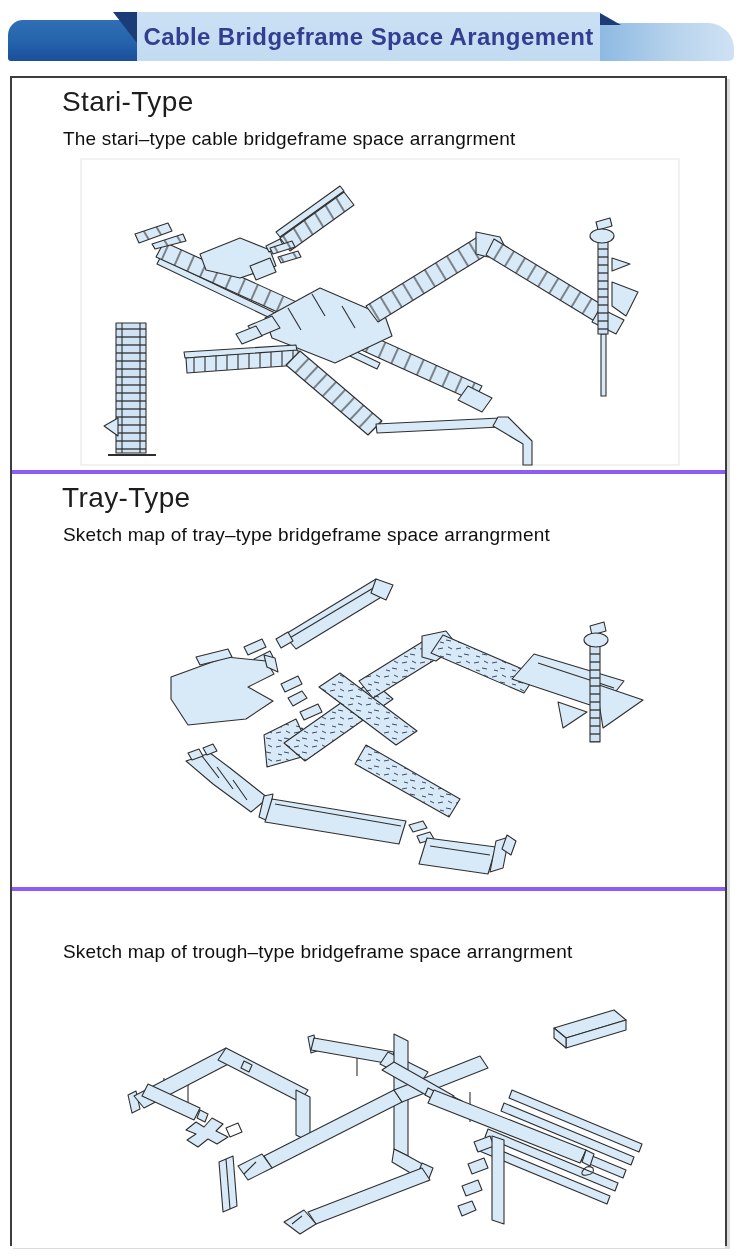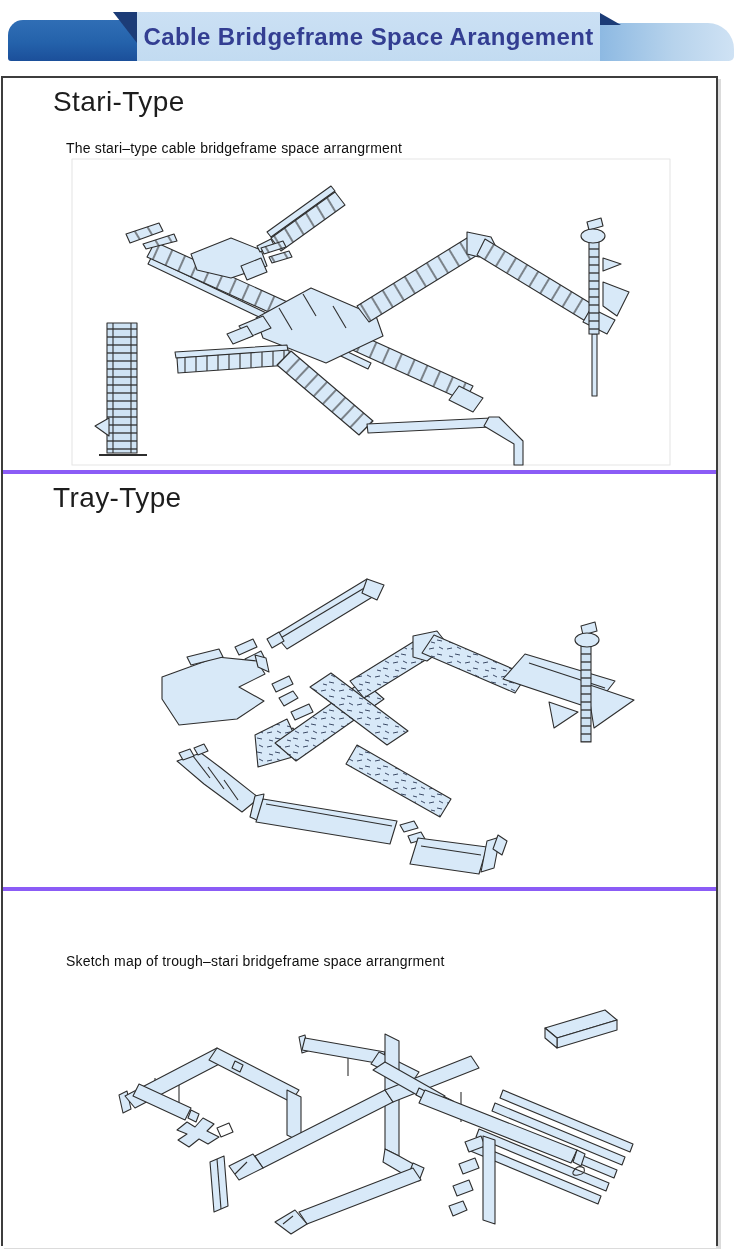--- a/index.html
+++ b/index.html
@@ -17,27 +17,27 @@
   .fold-left{position:absolute;left:113px;top:12px;width:24px;height:31px;
     background:#1c3c77;clip-path:polygon(100% 0,100% 100%,0 0)}
   .fold-right{position:absolute;left:600px;top:13px;width:21px;height:12px;
     background:#1c3c77;clip-path:polygon(0 0,100% 100%,0 100%)}
   .tab{position:absolute;left:137px;top:12px;width:463px;height:49px;
     background:linear-gradient(180deg,#cbe0f4,#c2dbf1);
     display:flex;align-items:center;justify-content:center}
   .tab-title{font-size:24px;font-weight:bold;color:#333e92;letter-spacing:.4px;white-space:nowrap}
 
   
-  .box{position:absolute;left:1px;top:76px;width:713px;height:1166px;
+  .box{position:absolute;left:10px;top:76px;width:713px;height:1166px;
     border:2px solid #3d3d3d;background:#a16207;box-shadow:3px 3px 0 rgba(0,0,0,.14)}
   .sec{position:relative;overflow:hidden;background:#fff}
   .sec + .sec{border-top:4px solid #8b5cf6}
   .sec h2{position:absolute;left:50px;top:8px;margin:0;font-size:28px;font-weight:normal;
     color:#1d1d1d;letter-spacing:.4px}
-  .sec p{position:absolute;left:51px;top:50px;margin:12px;font-size:14px;color:#0f0f0f;letter-spacing:.2px}
+  .sec p{position:absolute;left:51px;top:50px;margin:0;font-size:19px;color:#0f0f0f;letter-spacing:.2px}
   .fig{position:absolute}
 </style>
 </head>
 <body>
 
 <div class="page">
 
   <div class="banner">
     <div class="ribbon-left"></div>
     <div class="ribbon-right"></div>
@@ -130,20 +130,21 @@
           <polygon points="106,200 218,192 219,207 107,215" fill="url(#a-r0)"></polygon>
           <polygon points="220,193 302,263 288,277 206,207" fill="url(#a-r45)"></polygon>
           <polygon points="296,266 420,260 420,269 297,275" fill="#d8e9f8"></polygon>
           <polygon points="418,259 428,259 452,283 452,307 443,307 443,286 413,268" fill="#d8e9f8"></polygon>
         </g>
       </svg>
     </section>
 
     <section class="sec" style="height:413px">
       <h2>Tray-Type</h2>
+      <p>Sketch map of tray–type bridgeframe space arrangrment</p>
 
       <svg class="fig" style="left:64px;top:73px" width="624" height="338" viewBox="0 0 624 338" role="img" aria-label="tray-type perforated bridgeframe space arrangement isometric sketch">
         <defs>
           <pattern id="b-dots" width="18" height="14" patternUnits="userSpaceOnUse">
             <rect width="18" height="14" fill="#d8e9f8"></rect>
             <line x1="2" y1="4" x2="7" y2="3" stroke="#3c4a66" stroke-width="1"></line>
             <line x1="10" y1="9" x2="15" y2="10" stroke="#3c4a66" stroke-width="1"></line>
             <line x1="12" y1="2" x2="16" y2="4" stroke="#3c4a66" stroke-width="1"></line>
             <line x1="4" y1="11" x2="8" y2="12" stroke="#3c4a66" stroke-width="1"></line>
           </pattern>
@@ -202,21 +203,21 @@
           <polygon points="341,289 354,285 358,292 344,296" fill="#d8e9f8"></polygon>
           <polygon points="351,291 420,300 412,327 343,317" fill="#d8e9f8"></polygon>
           <line x1="354" y1="299" x2="414" y2="308"></line>
           <polygon points="420,294 433,290 427,321 414,325" fill="#d8e9f8"></polygon>
           <polygon points="431,288 440,294 435,308 426,302" fill="#d8e9f8"></polygon>
         </g>
       </svg>
     </section>
 
     <section class="sec" style="height:357px">
-      <p>Sketch map of trough–stari bridgeframe space arrangrment</p>
+      <p>Sketch map of trough–type bridgeframe space arrangrment</p>
 
       <svg class="fig" style="left:64px;top:75px" width="624" height="278" viewBox="0 0 624 278" role="img" aria-label="trough-type bridgeframe space arrangement isometric sketch">
         <g stroke="#2e2e2e" stroke-width="1.1" stroke-linejoin="round" fill="none">
 
           <line x1="88" y1="112" x2="88" y2="140"></line>
           <line x1="112" y1="112" x2="112" y2="142"></line>
           <line x1="281" y1="84" x2="281" y2="110"></line>
           <line x1="394" y1="126" x2="394" y2="156"></line>
 
           <polygon points="52,129 60,125 64,143 56,147" fill="#d8e9f8"></polygon>

